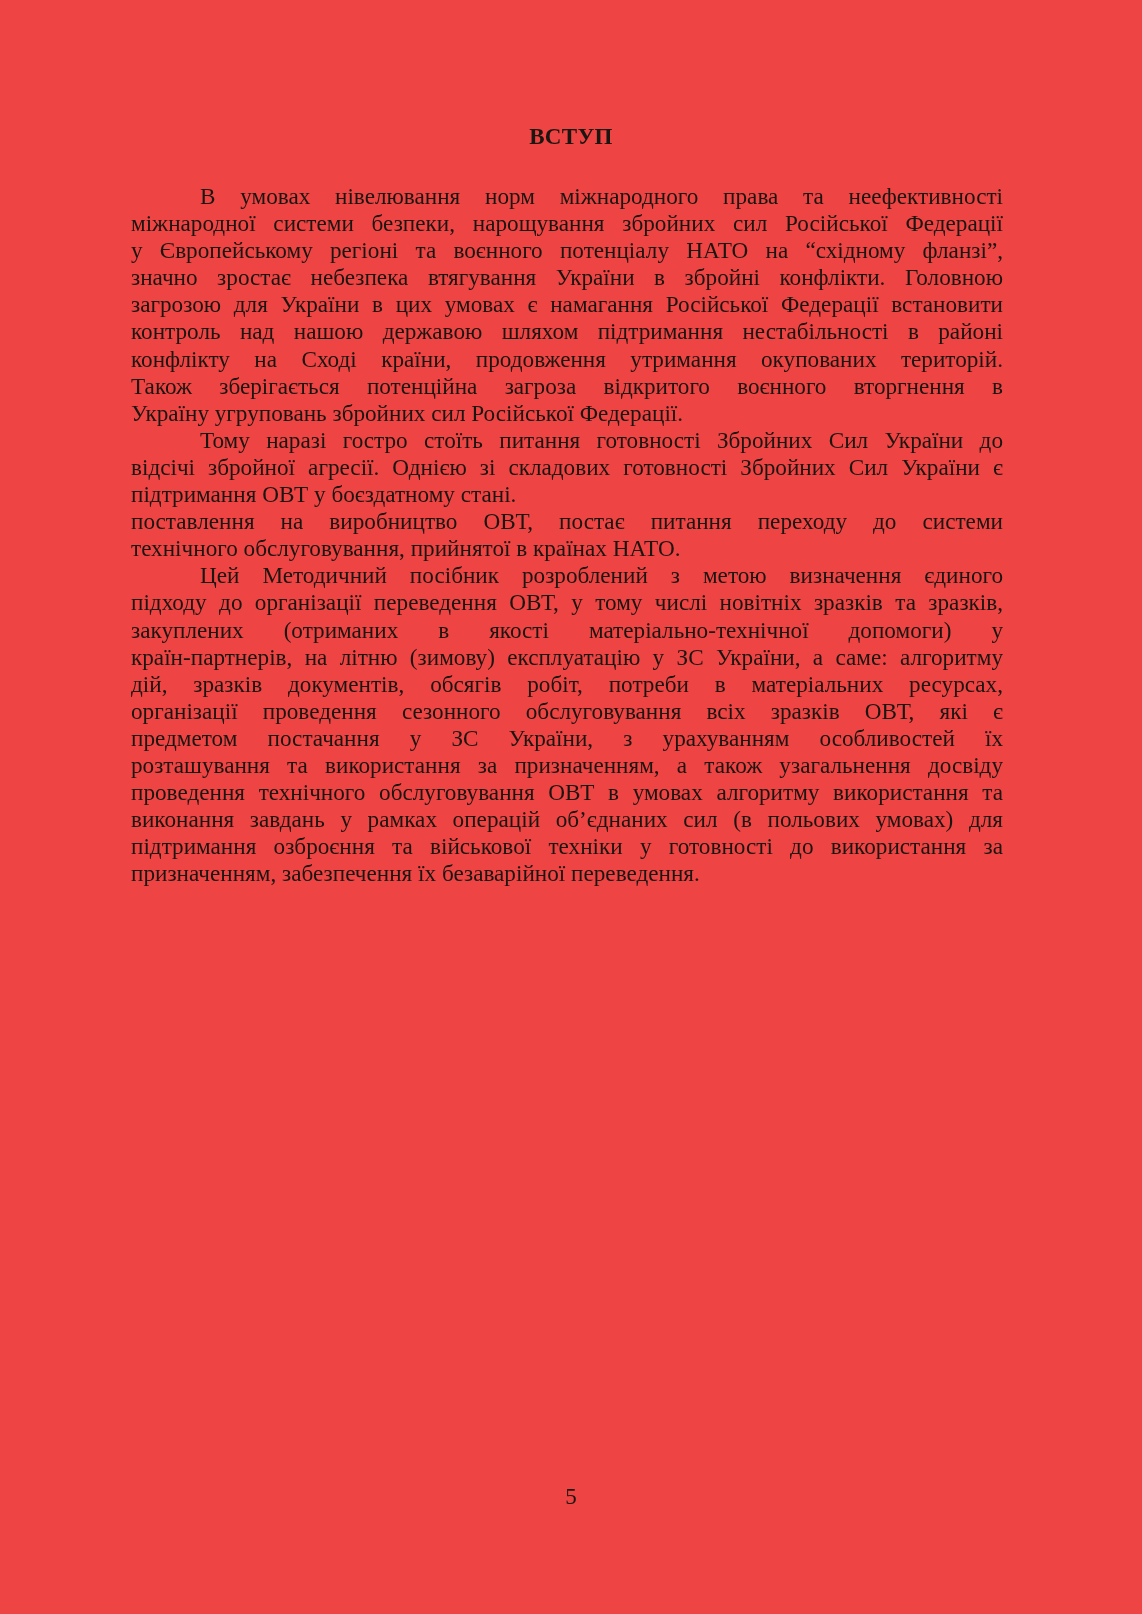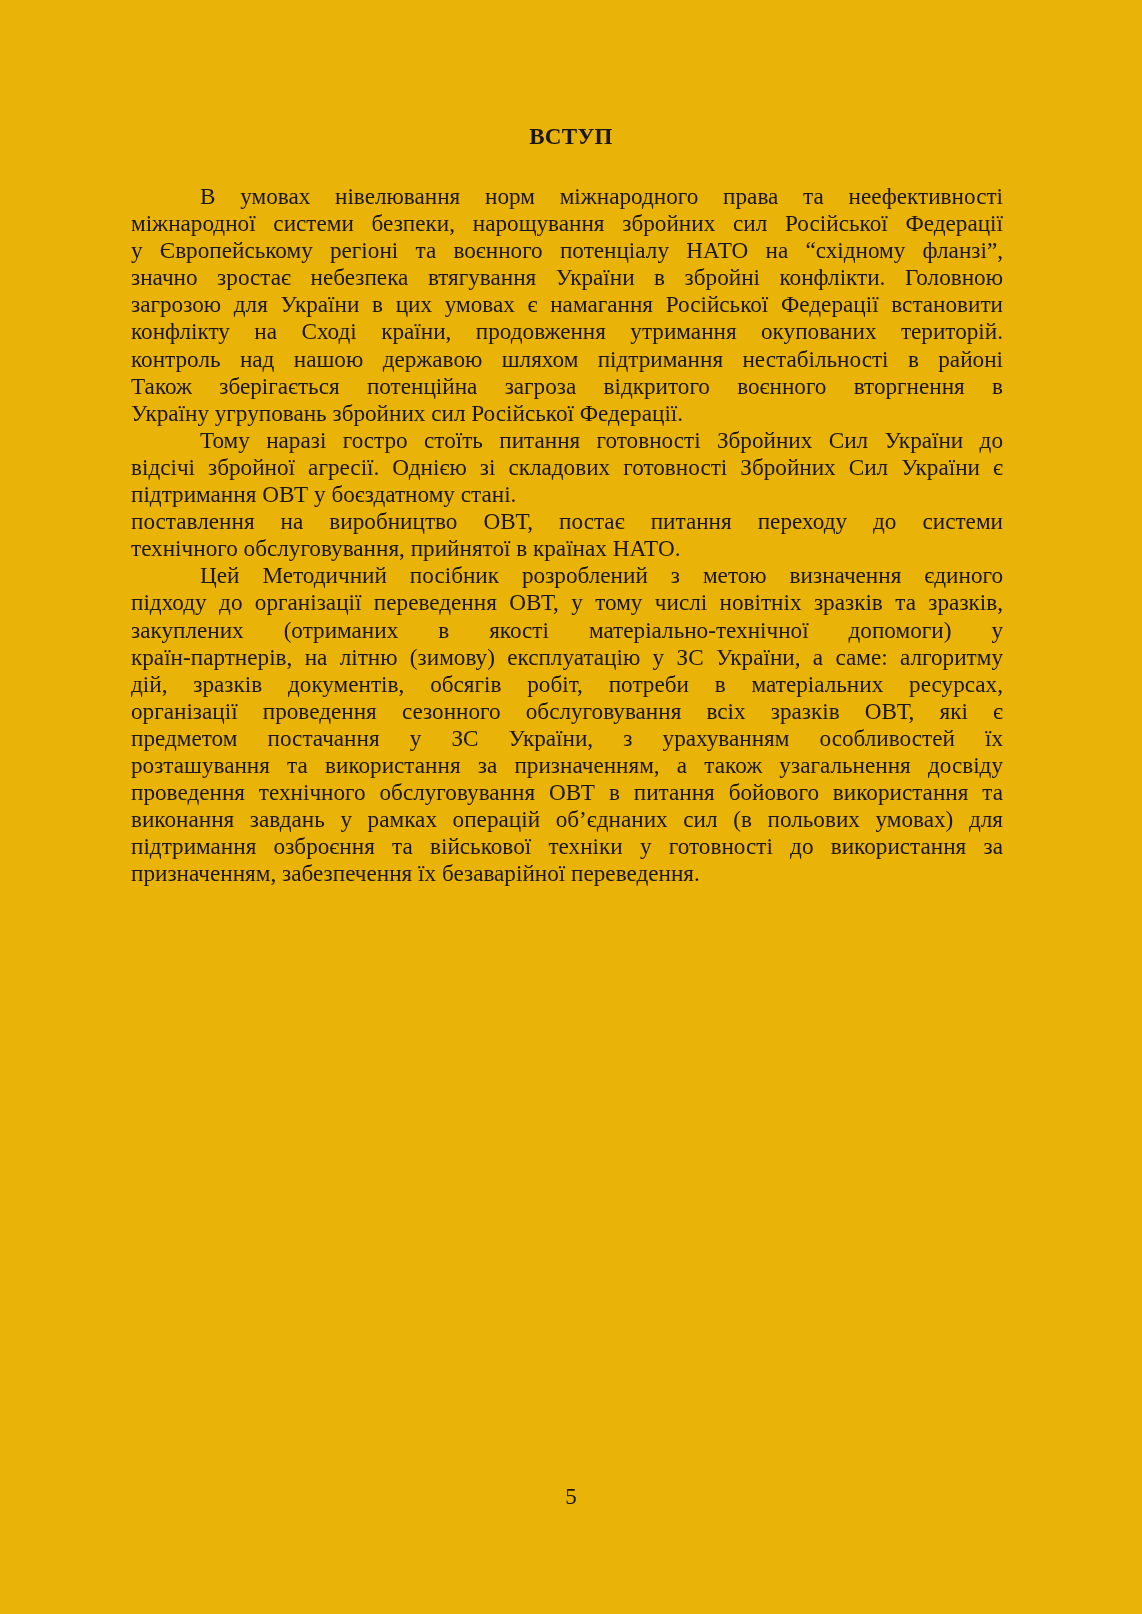--- a/index.html
+++ b/index.html
@@ -1,19 +1,19 @@
 <!DOCTYPE html>
 <html><head>
 <meta charset="utf-8">
 <style>
   html, body { margin: 0; padding: 0; background: #ffffff; }
   body { width: 1142px; height: 1614px; position: relative; overflow: hidden; }
   .page {
     position: absolute; left: 0; top: 0; width: 1142px; height: 1614px;
-    background: #eab308; color: #1a1611;
+    background: #ef4444; color: #1a1611;
     font-family: "Liberation Serif", "DejaVu Serif", serif;
   }
   .title {
     position: absolute; left: 0; width: 1142px; top: 124px;
     text-align: center; font-weight: bold; font-size: 23px; letter-spacing: 0.3px;
   }
   .body {
     position: absolute; left: 131px; top: 183px; width: 872px;
     font-size: 23.2px; line-height: 27.1px;
   }
@@ -36,22 +36,22 @@
 
   <div class="body">
 
 
     <div>
       <span class="line indent">В умовах нівелювання норм міжнародного права та неефективності</span>
       <span class="line">міжнародної системи безпеки, нарощування збройних сил Російської Федерації</span>
       <span class="line">у Європейському регіоні та воєнного потенціалу НАТО на “східному фланзі”,</span>
       <span class="line">значно зростає небезпека втягування України в збройні конфлікти. Головною</span>
       <span class="line">загрозою для України в цих умовах є намагання Російської Федерації встановити</span>
+      <span class="line">контроль над нашою державою шляхом підтримання нестабільності в районі</span>
       <span class="line">конфлікту на Сході країни, продовження утримання окупованих територій.</span>
-      <span class="line">контроль над нашою державою шляхом підтримання нестабільності в районі</span>
       <span class="line">Також зберігається потенційна загроза відкритого воєнного вторгнення в</span>
       <span class="line last">Україну угруповань збройних сил Російської Федерації.</span>
     </div>
 
     <div>
       <span class="line indent">Тому наразі гостро стоїть питання готовності Збройних Сил України до</span>
       <span class="line">відсічі збройної агресії. Однією зі складових готовності Збройних Сил України є</span>
       <span class="line last">підтримання ОВТ у боєздатному стані.</span>
     </div>
 
@@ -62,21 +62,21 @@
 
     <div>
       <span class="line indent">Цей Методичний посібник розроблений з метою визначення єдиного</span>
       <span class="line">підходу до організації переведення ОВТ, у тому числі новітніх зразків та зразків,</span>
       <span class="line">закуплених (отриманих в якості матеріально-технічної допомоги) у</span>
       <span class="line">країн-партнерів, на літню (зимову) експлуатацію у ЗС України, а саме: алгоритму</span>
       <span class="line">дій, зразків документів, обсягів робіт, потреби в матеріальних ресурсах,</span>
       <span class="line">організації проведення сезонного обслуговування всіх зразків ОВТ, які є</span>
       <span class="line">предметом постачання у ЗС України, з урахуванням особливостей їх</span>
       <span class="line">розташування та використання за призначенням, а також узагальнення досвіду</span>
-      <span class="line">проведення технічного обслуговування ОВТ в питання бойового використання та</span>
+      <span class="line">проведення технічного обслуговування ОВТ в умовах алгоритму використання та</span>
       <span class="line">виконання завдань у рамках операцій об’єднаних сил (в польових умовах) для</span>
       <span class="line">підтримання озброєння та військової техніки у готовності до використання за</span>
       <span class="line last">призначенням, забезпечення їх безаварійної переведення.</span>
     </div>
   </div>
 
   <div class="page-number">5</div>
 </div>
 
 </body></html>

